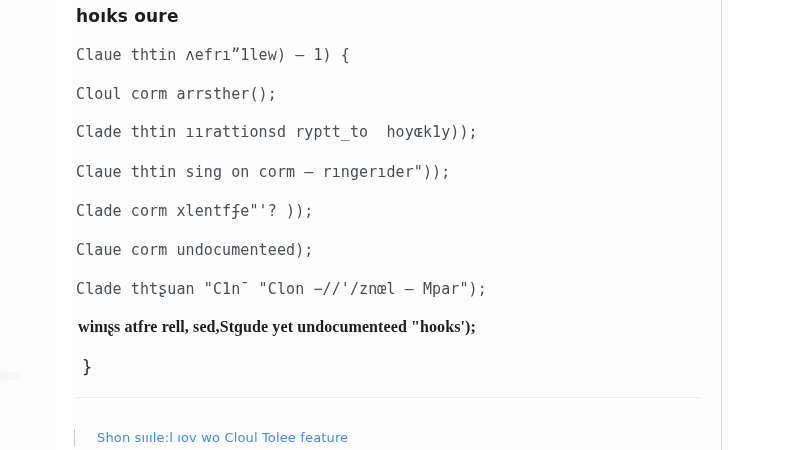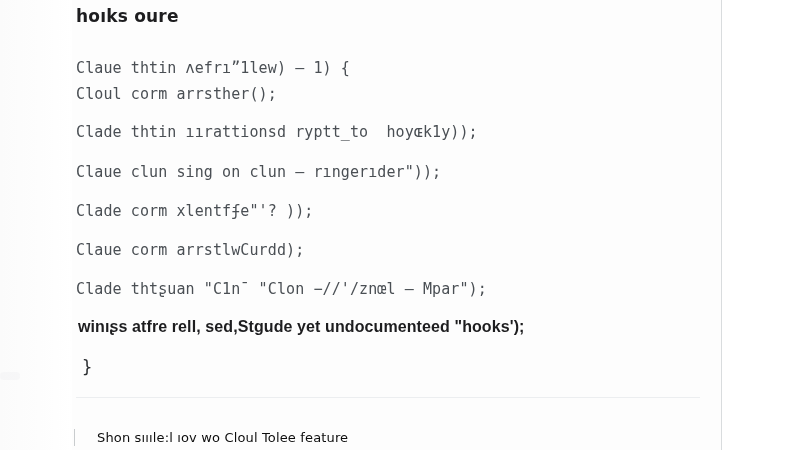--- a/index.html
+++ b/index.html
@@ -99,33 +99,33 @@
     position: absolute;
     left: 0;
     font-family: "DejaVu Sans Mono", monospace;
     font-size: 15px;
     font-weight: 400;
     color: #4a4f54;
     letter-spacing: .1px;
     white-space: pre;
   }
 
-  .code-line.ln0 { top: 46px; margin-top: 13px; }
+  .code-line.ln0 { top: 46px; }
   .code-line.ln1 { top: 85px; }
   .code-line.ln2 { top: 123px; }
   .code-line.ln3 { top: 163px; }
   .code-line.ln4 { top: 202px; }
   .code-line.ln5 { top: 241px; }
   .code-line.ln6 { top: 280px; }
 
   .code-emphasis {
     position: absolute;
     left: 2px;
     top: 318px;
-    font-family: Liberation Sans, sans-serif;
+    font-family: Liberation Serif, serif;
     font-size: 16px;
     font-weight: 700;
     color: #1d1d1f;
     letter-spacing: .1px;
     white-space: pre;
   }
 
   .code-closing-brace {
     position: absolute;
     left: 6px;
@@ -163,21 +163,21 @@
     height: 17px;
     background: #c9ccce;
     flex: 0 0 auto;
   }
 
   .composer-placeholder {
     margin-left: 22px;
     font-family: "DejaVu Sans", sans-serif;
     font-size: 13px;
     font-weight: 400;
-    color: #000000;
+    color: #3b82f6;
     letter-spacing: .15px;
     white-space: pre;
     opacity: .95;
   }
 </style>
 </head>
 <body>
 
 <div id="root">
 
@@ -190,23 +190,23 @@
   <div class="smudge s4"></div>
   <div class="smudge s5"></div>
 
   <div class="code-block">
 
     <div class="code-title">hoıks oure</div>
 
     <div class="code-line ln0">Claue thtin ʌefrıˮ1lew) — 1) {</div>
     <div class="code-line ln1">Cloul corm arrsther();</div>
     <div class="code-line ln2">Clade thtin ıırattionsd ryptt_to  hoyɶk1y));</div>
-    <div class="code-line ln3">Claue clun sing on clun — rıngerıder"));</div>
+    <div class="code-line ln3">Claue thtin sing on corm — rıngerıder"));</div>
     <div class="code-line ln4">Clade corm xlentfʄe"'? ));</div>
-    <div class="code-line ln5">Claue corm arrstlwCurdd);</div>
+    <div class="code-line ln5">Claue corm undocumenteed);</div>
     <div class="code-line ln6">Clade thtʂuan "C1n¯ "Clon −//'/znœl — Mpar");</div>
 
     <div class="code-emphasis">winıʂs atfre rell, sed,Stɡude yet undocumenteed "hooks');</div>
 
     <div class="code-closing-brace">}</div>
   </div>
 
   <div class="horizontal-divider"></div>
 
   <div class="composer-row">

